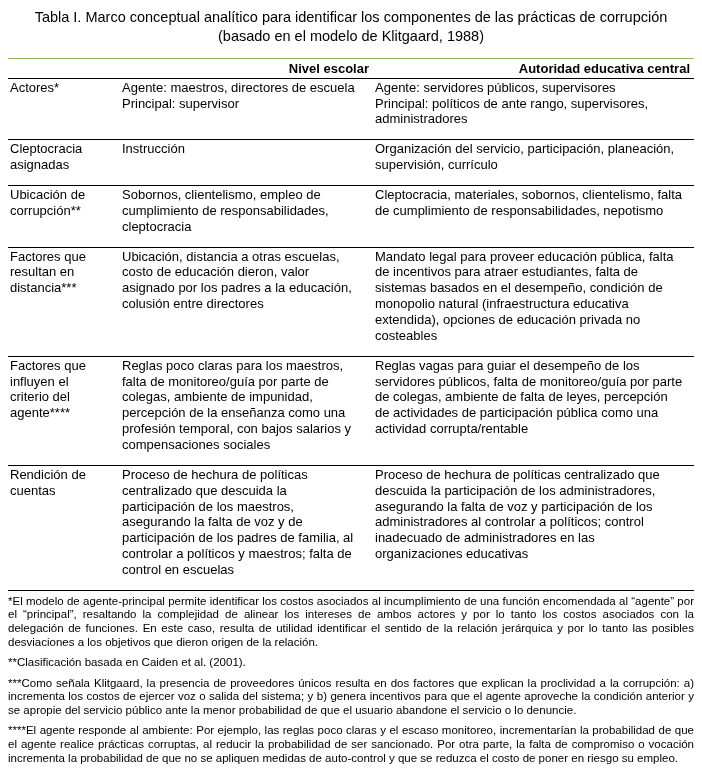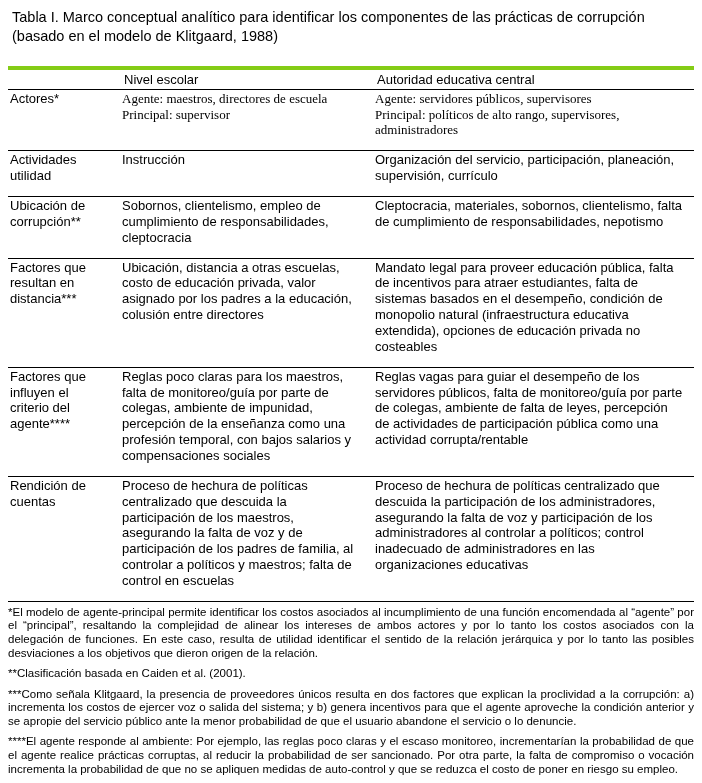--- a/index.html
+++ b/index.html
@@ -9,49 +9,50 @@
     color: #000000;
     font-family: "Liberation Sans", "DejaVu Sans", sans-serif;
   }
   .page {
     width: 702px;
     box-sizing: border-box;
     padding: 6px 8px 10px 8px;
     background: #ffffff;
   }
   .title {
+    text-align: center;
     font-size: 14.5px;
     line-height: 1.3;
-    margin: 2px 4px 20px 4px;
+    margin: 2px 4px 12px 4px;
   }
   table.main {
     width: 100%;
     border-collapse: collapse;
     table-layout: fixed;
   }
   col.c-label    { width: 112px; }
   col.c-nivel    { width: 253px; }
   col.c-autoridad{ width: auto; }
   table.main thead th {
-    border-top: 4px solid #84cc16;
+    border-top: 1px solid #84cc16;
     border-bottom: 1px solid #000;
-    font-weight: normal;
+    font-weight: bold;
     font-size: 13px;
-    text-align: left;
+    text-align: right;
     padding: 2px 4px;
     vertical-align: bottom;
   }
   table.main tbody td {
     border-bottom: 1px solid #000;
     vertical-align: top;
     font-size: 13px;
     line-height: 1.22;
     padding: 1px 10px 12px 2px;
   }
-  td.prewrap { white-space: pre-line; font-family: Liberation Serif, serif; }
+  td.prewrap { white-space: pre-line; }
   .footnotes {
     margin-top: 4px;
     font-size: 11.5px;
     line-height: 1.18;
     text-align: justify;
   }
   .footnotes p {
     margin: 0 0 7px 0;
   }
   .footnotes p:last-child { margin-bottom: 0; }
@@ -75,35 +76,35 @@
         <th>Nivel escolar</th>
         <th>Autoridad educativa central</th>
       </tr>
     </thead>
     <tbody>
       <tr>
         <td>Actores*</td>
         <td class="prewrap">Agente: maestros, directores de escuela
 Principal: supervisor</td>
         <td class="prewrap">Agente: servidores públicos, supervisores
-Principal: políticos de alto rango, supervisores, administradores</td>
+Principal: políticos de ante rango, supervisores, administradores</td>
       </tr>
       <tr>
-        <td>Actividades utilidad</td>
+        <td>Cleptocracia asignadas</td>
         <td>Instrucción</td>
         <td>Organización del servicio, participación, planeación, supervisión, currículo</td>
       </tr>
       <tr>
         <td>Ubicación de corrupción**</td>
         <td>Sobornos, clientelismo, empleo de cumplimiento de responsabilidades, cleptocracia</td>
         <td>Cleptocracia, materiales, sobornos, clientelismo, falta de cumplimiento de responsabilidades, nepotismo</td>
       </tr>
       <tr>
         <td>Factores que resultan en distancia***</td>
-        <td>Ubicación, distancia a otras escuelas, costo de educación privada, valor asignado por los padres a la educación, colusión entre directores</td>
+        <td>Ubicación, distancia a otras escuelas, costo de educación dieron, valor asignado por los padres a la educación, colusión entre directores</td>
         <td>Mandato legal para proveer educación pública, falta de incentivos para atraer estudiantes, falta de sistemas basados en el desempeño, condición de monopolio natural (infraestructura educativa extendida), opciones de educación privada no costeables</td>
       </tr>
       <tr>
         <td>Factores que influyen el criterio del agente****</td>
         <td>Reglas poco claras para los maestros, falta de monitoreo/guía por parte de colegas, ambiente de impunidad, percepción de la enseñanza como una profesión temporal, con bajos salarios y compensaciones sociales</td>
         <td>Reglas vagas para guiar el desempeño de los servidores públicos, falta de monitoreo/guía por parte de colegas, ambiente de falta de leyes, percepción de actividades de participación pública como una actividad corrupta/rentable</td>
       </tr>
       <tr>
         <td>Rendición de cuentas</td>
         <td>Proceso de hechura de políticas centralizado que descuida la participación de los maestros, asegurando la falta de voz y de participación de los padres de familia, al controlar a políticos y maestros; falta de control en escuelas</td>

